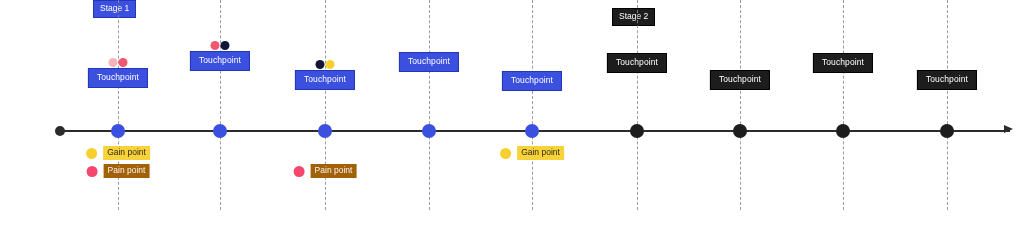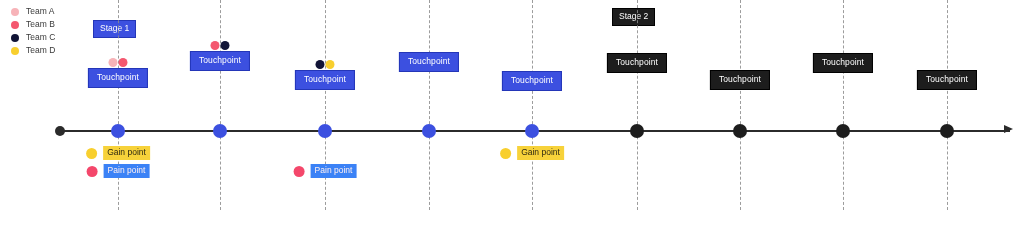--- a/index.html
+++ b/index.html
@@ -170,48 +170,30 @@
   }
   .marker-label {
     font-size: 8.5px;
     line-height: 11px;
     padding: 1px 4px 2px 4px;
     margin-left: 6px;
   }
   .marker.gain .marker-dot  { background: #f8cf2e; }
   .marker.gain .marker-label{ background: #f7d23a; color: #2f2a12; }
   .marker.pain .marker-dot  { background: #f4476b; }
-  .marker.pain .marker-label{ background: #3b82f6; color: #fff0f2; }
+  .marker.pain .marker-label{ background: #a16207; color: #fff0f2; }
 </style>
 </head>
 <body>
 
 <div id="canvas">
 
-  <div id="legend">
-      <div class="legend-row">
-        <span class="legend-swatch" style="background: rgb(247, 179, 184);"></span>
-        <span class="legend-label">Team A</span>
-      </div>
-      <div class="legend-row">
-        <span class="legend-swatch" style="background: rgb(244, 87, 111);"></span>
-        <span class="legend-label">Team B</span>
-      </div>
-      <div class="legend-row">
-        <span class="legend-swatch" style="background: rgb(17, 20, 54);"></span>
-        <span class="legend-label">Team C</span>
-      </div>
-      <div class="legend-row">
-        <span class="legend-swatch" style="background: rgb(248, 207, 46);"></span>
-        <span class="legend-label">Team D</span>
-      </div>
-    </div>
 
   <div id="stage-layer">
-      <div class="stage-chip stage1" style="left: 93px; top: 20px; text-align: right;">Stage 1</div>
+      <div class="stage-chip stage1" style="left: 93px; top: 0; text-align: right;">Stage 1</div>
       <div class="stage-chip stage2" style="left: 612px; top: 8px; text-align: right;">Stage 2</div>
     </div>
 
   <div id="axis-start-dot"></div>
   <div id="axis-line"></div>
   <div id="axis-arrow"></div>
 
   <div id="touchpoint-layer">
       <div class="node" style="left: 118px;">
         <div class="guide"></div>

